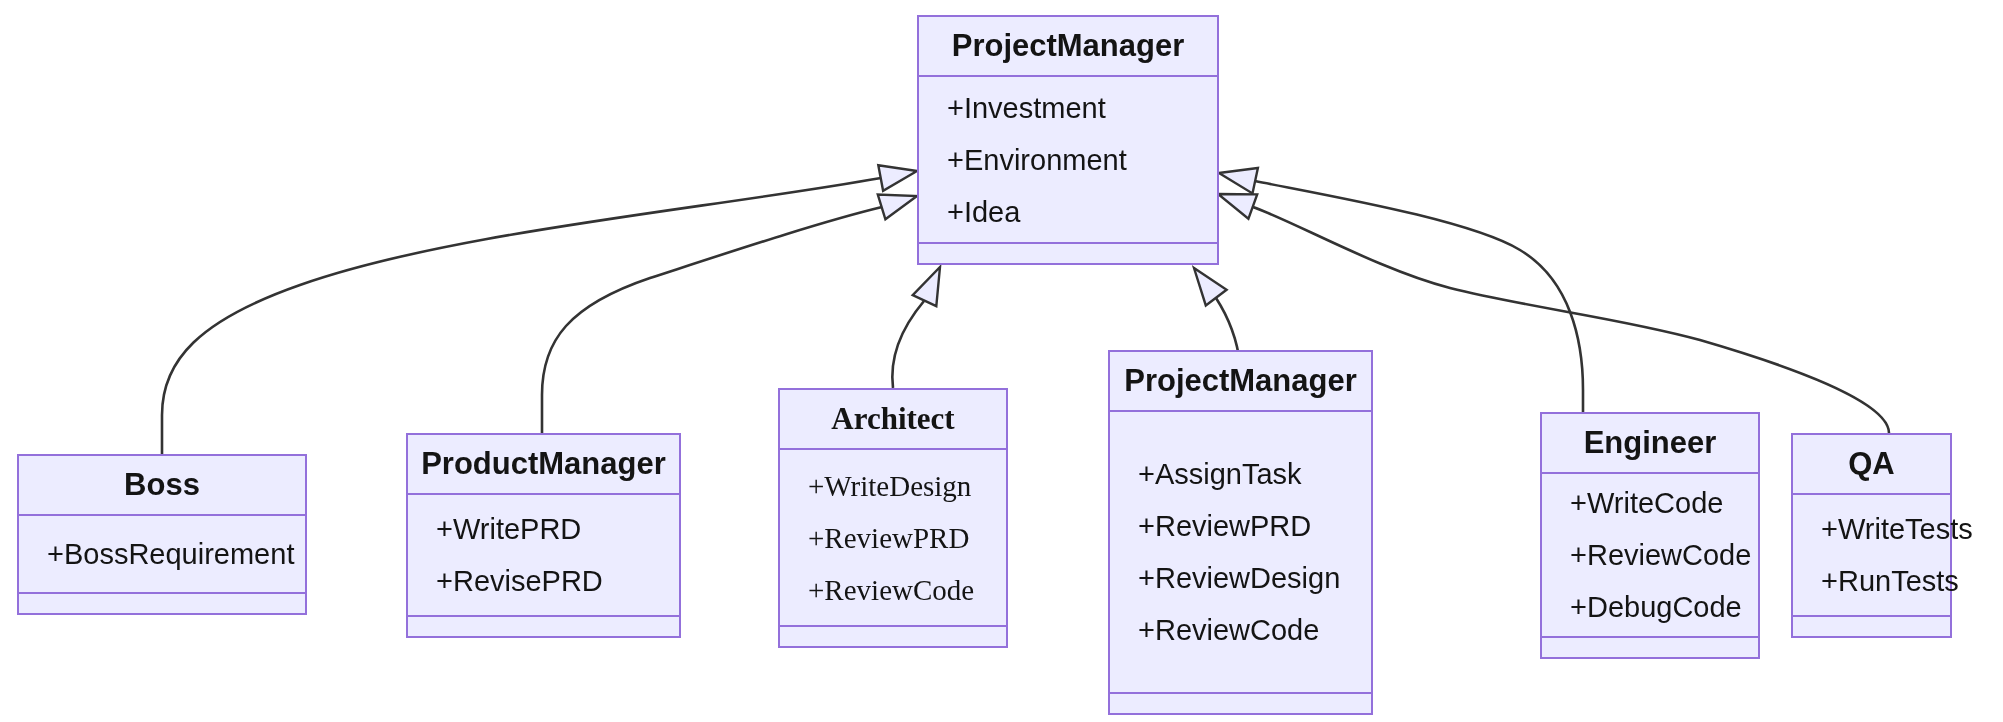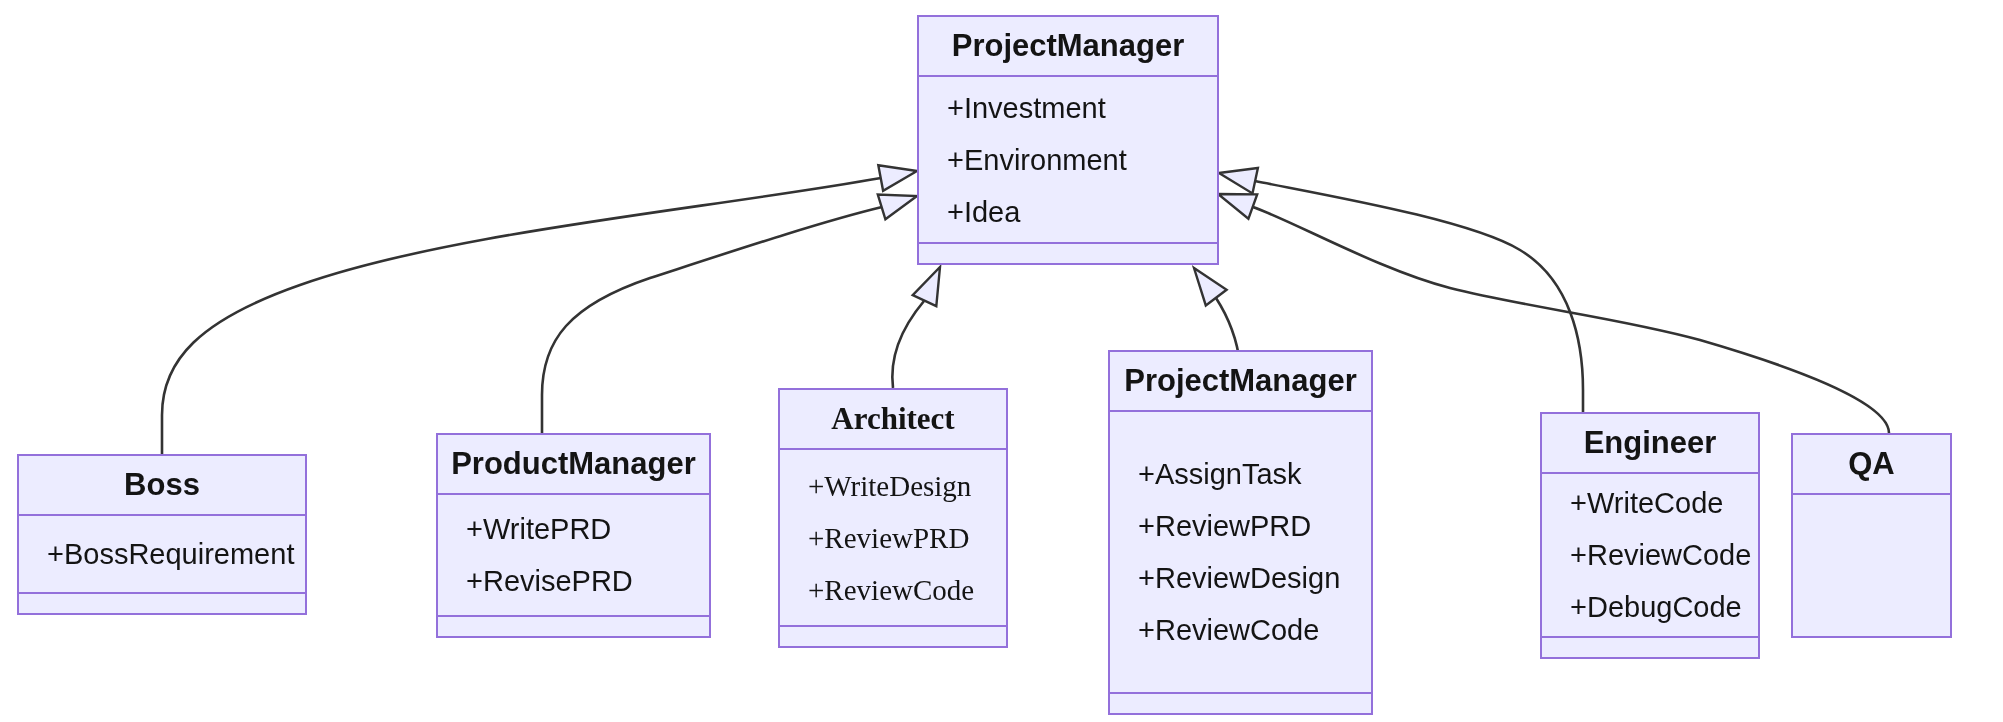--- a/index.html
+++ b/index.html
@@ -109,21 +109,21 @@
       </div>
       <div class="class-methods"></div>
     </article>
     <article class="class-node" style="left: 17px; top: 454px; width: 290px; height: 161px;">
       <div class="class-title">Boss</div>
       <div class="class-members">
         <div class="class-member">+BossRequirement</div>
       </div>
       <div class="class-methods"></div>
     </article>
-    <article class="class-node" style="left: 406px; top: 433px; width: 275px; height: 205px; margin-left: 30px;">
+    <article class="class-node" style="left: 406px; top: 433px; width: 275px; height: 205px;">
       <div class="class-title">ProductManager</div>
       <div class="class-members">
         <div class="class-member">+WritePRD</div>
         <div class="class-member">+RevisePRD</div>
       </div>
       <div class="class-methods"></div>
     </article>
     <article class="class-node" style="left: 778px; top: 388px; width: 230px; height: 260px; font-family: Liberation Serif, serif;">
       <div class="class-title">Architect</div>
       <div class="class-members">
@@ -147,15 +147,19 @@
       <div class="class-title">Engineer</div>
       <div class="class-members">
         <div class="class-member">+WriteCode</div>
         <div class="class-member">+ReviewCode</div>
         <div class="class-member">+DebugCode</div>
       </div>
       <div class="class-methods"></div>
     </article>
     <article class="class-node" style="left: 1791px; top: 433px; width: 161px; height: 205px;">
       <div class="class-title">QA</div>
+      <div class="class-members">
+        <div class="class-member">+WriteTests</div>
+        <div class="class-member">+RunTests</div>
+      </div>
       <div class="class-methods"></div>
     </article>
   </div>
 
 </body></html>

